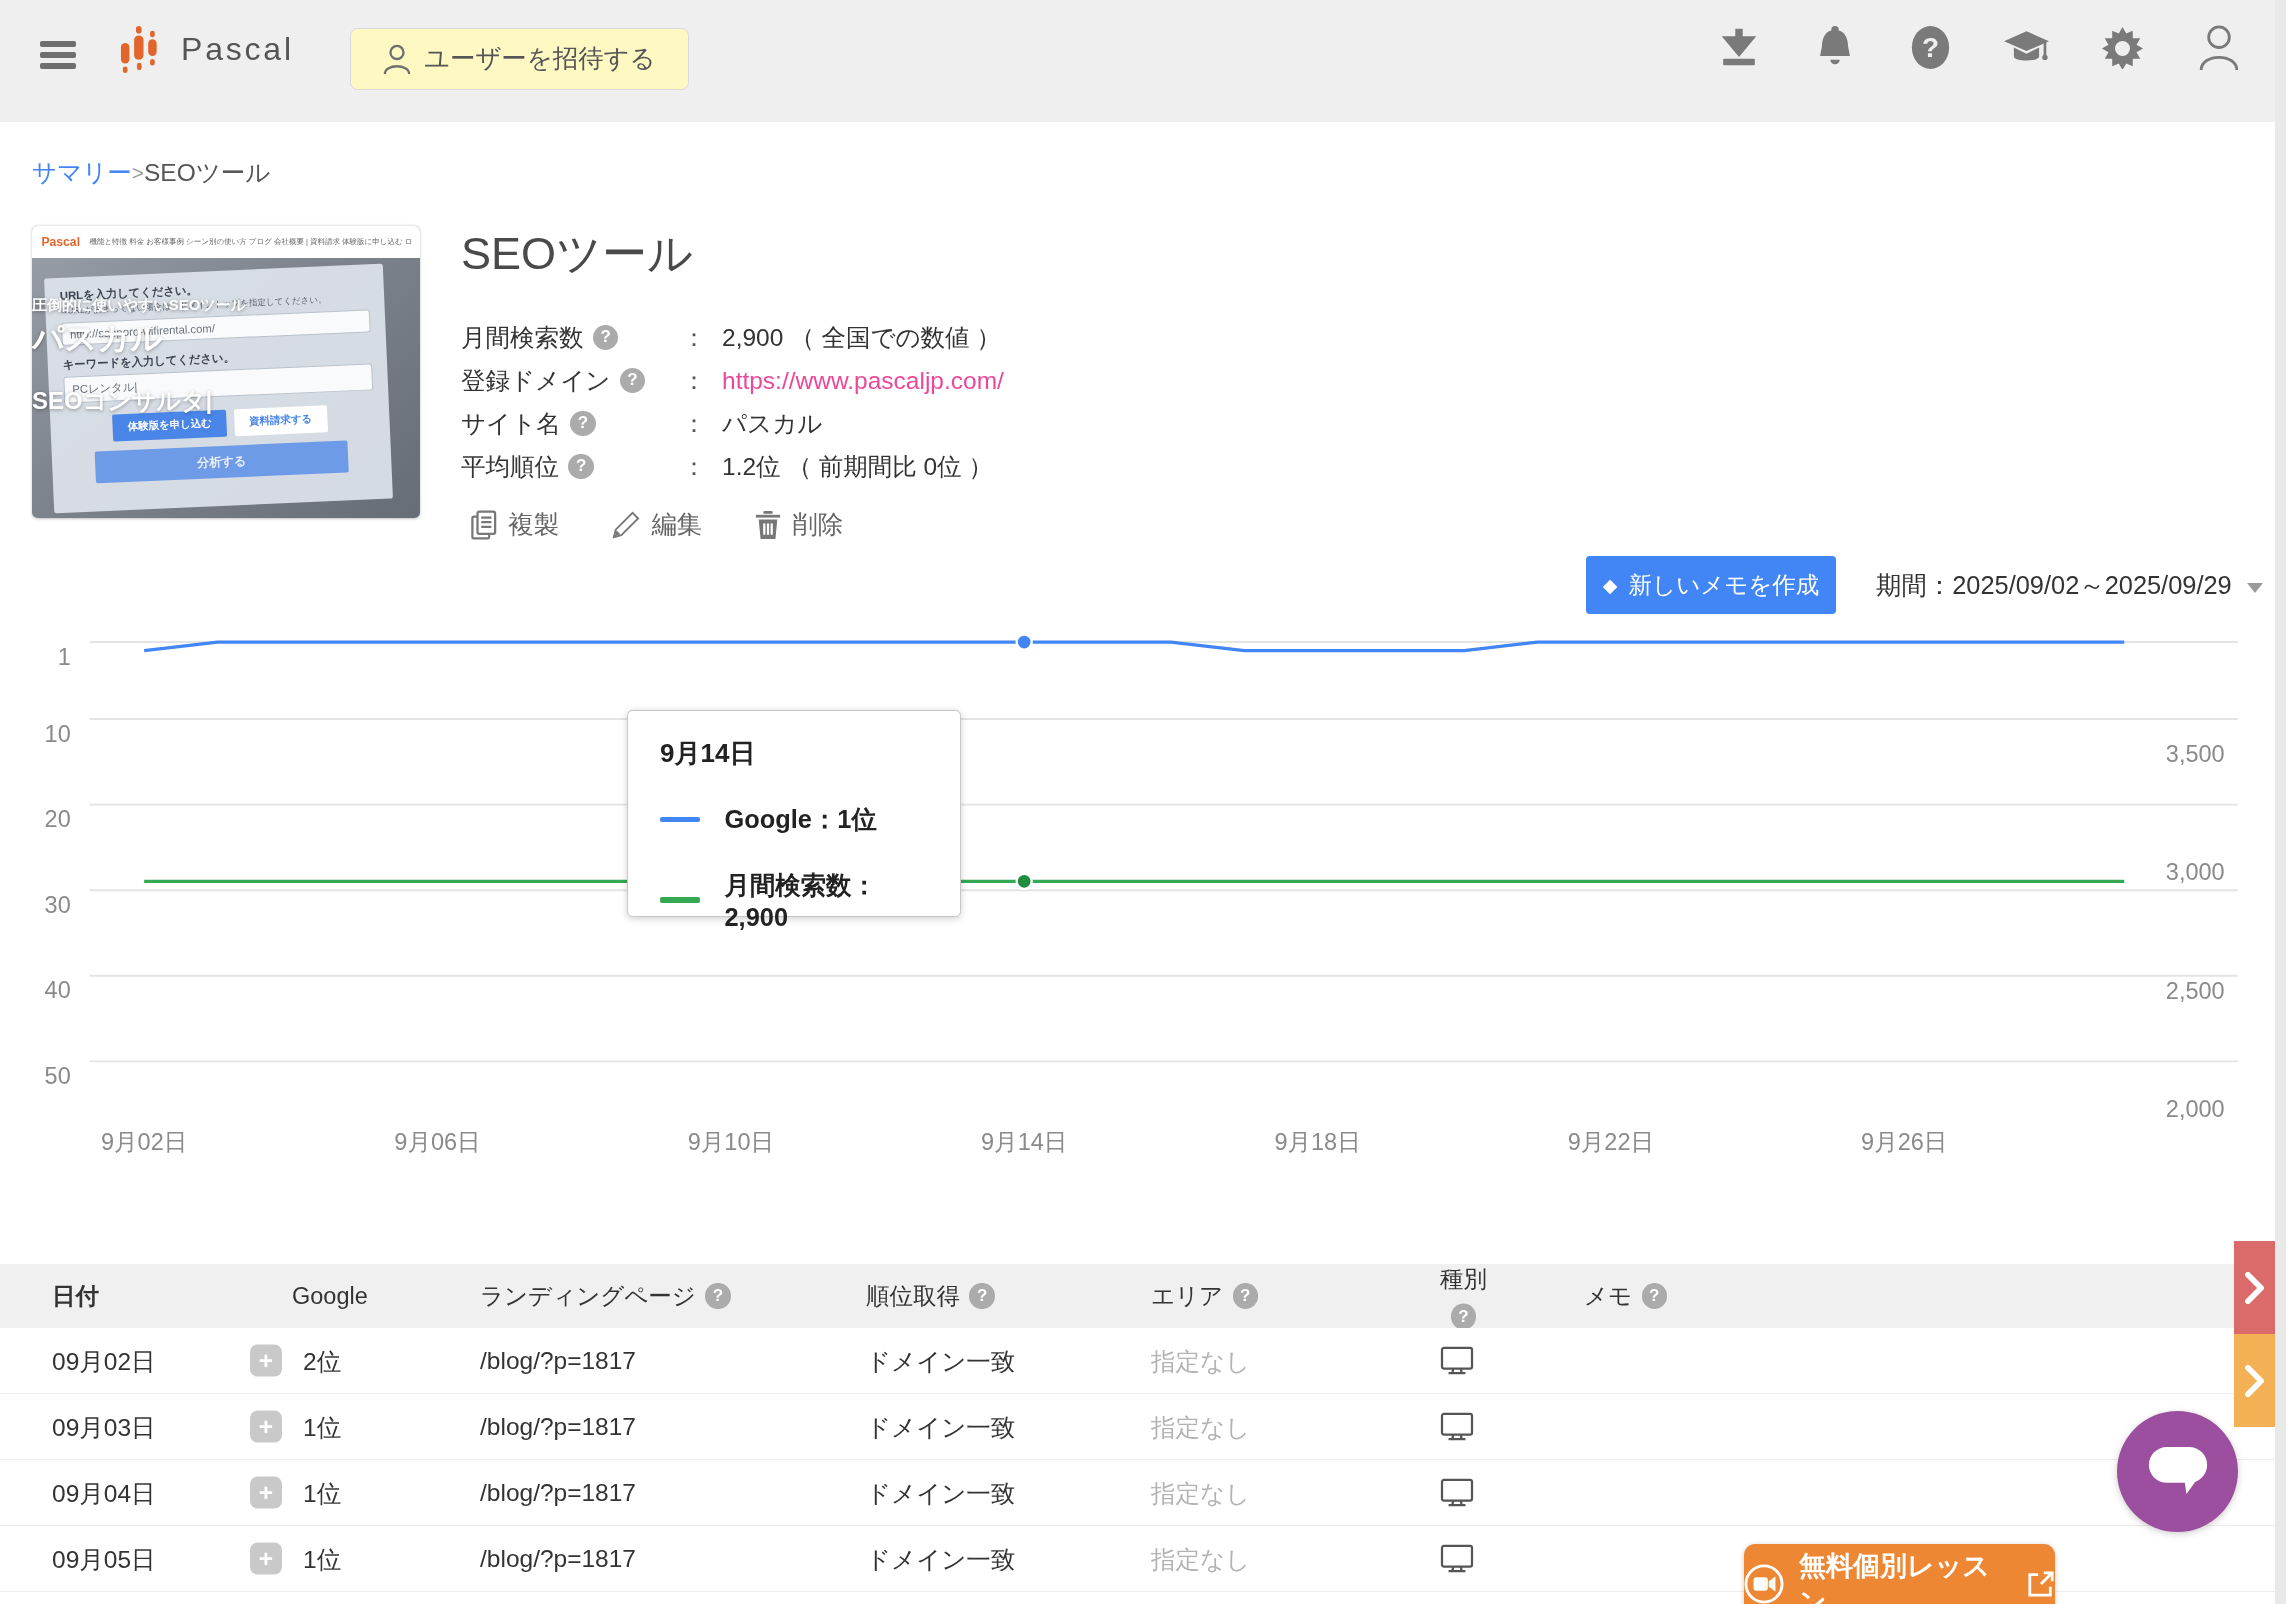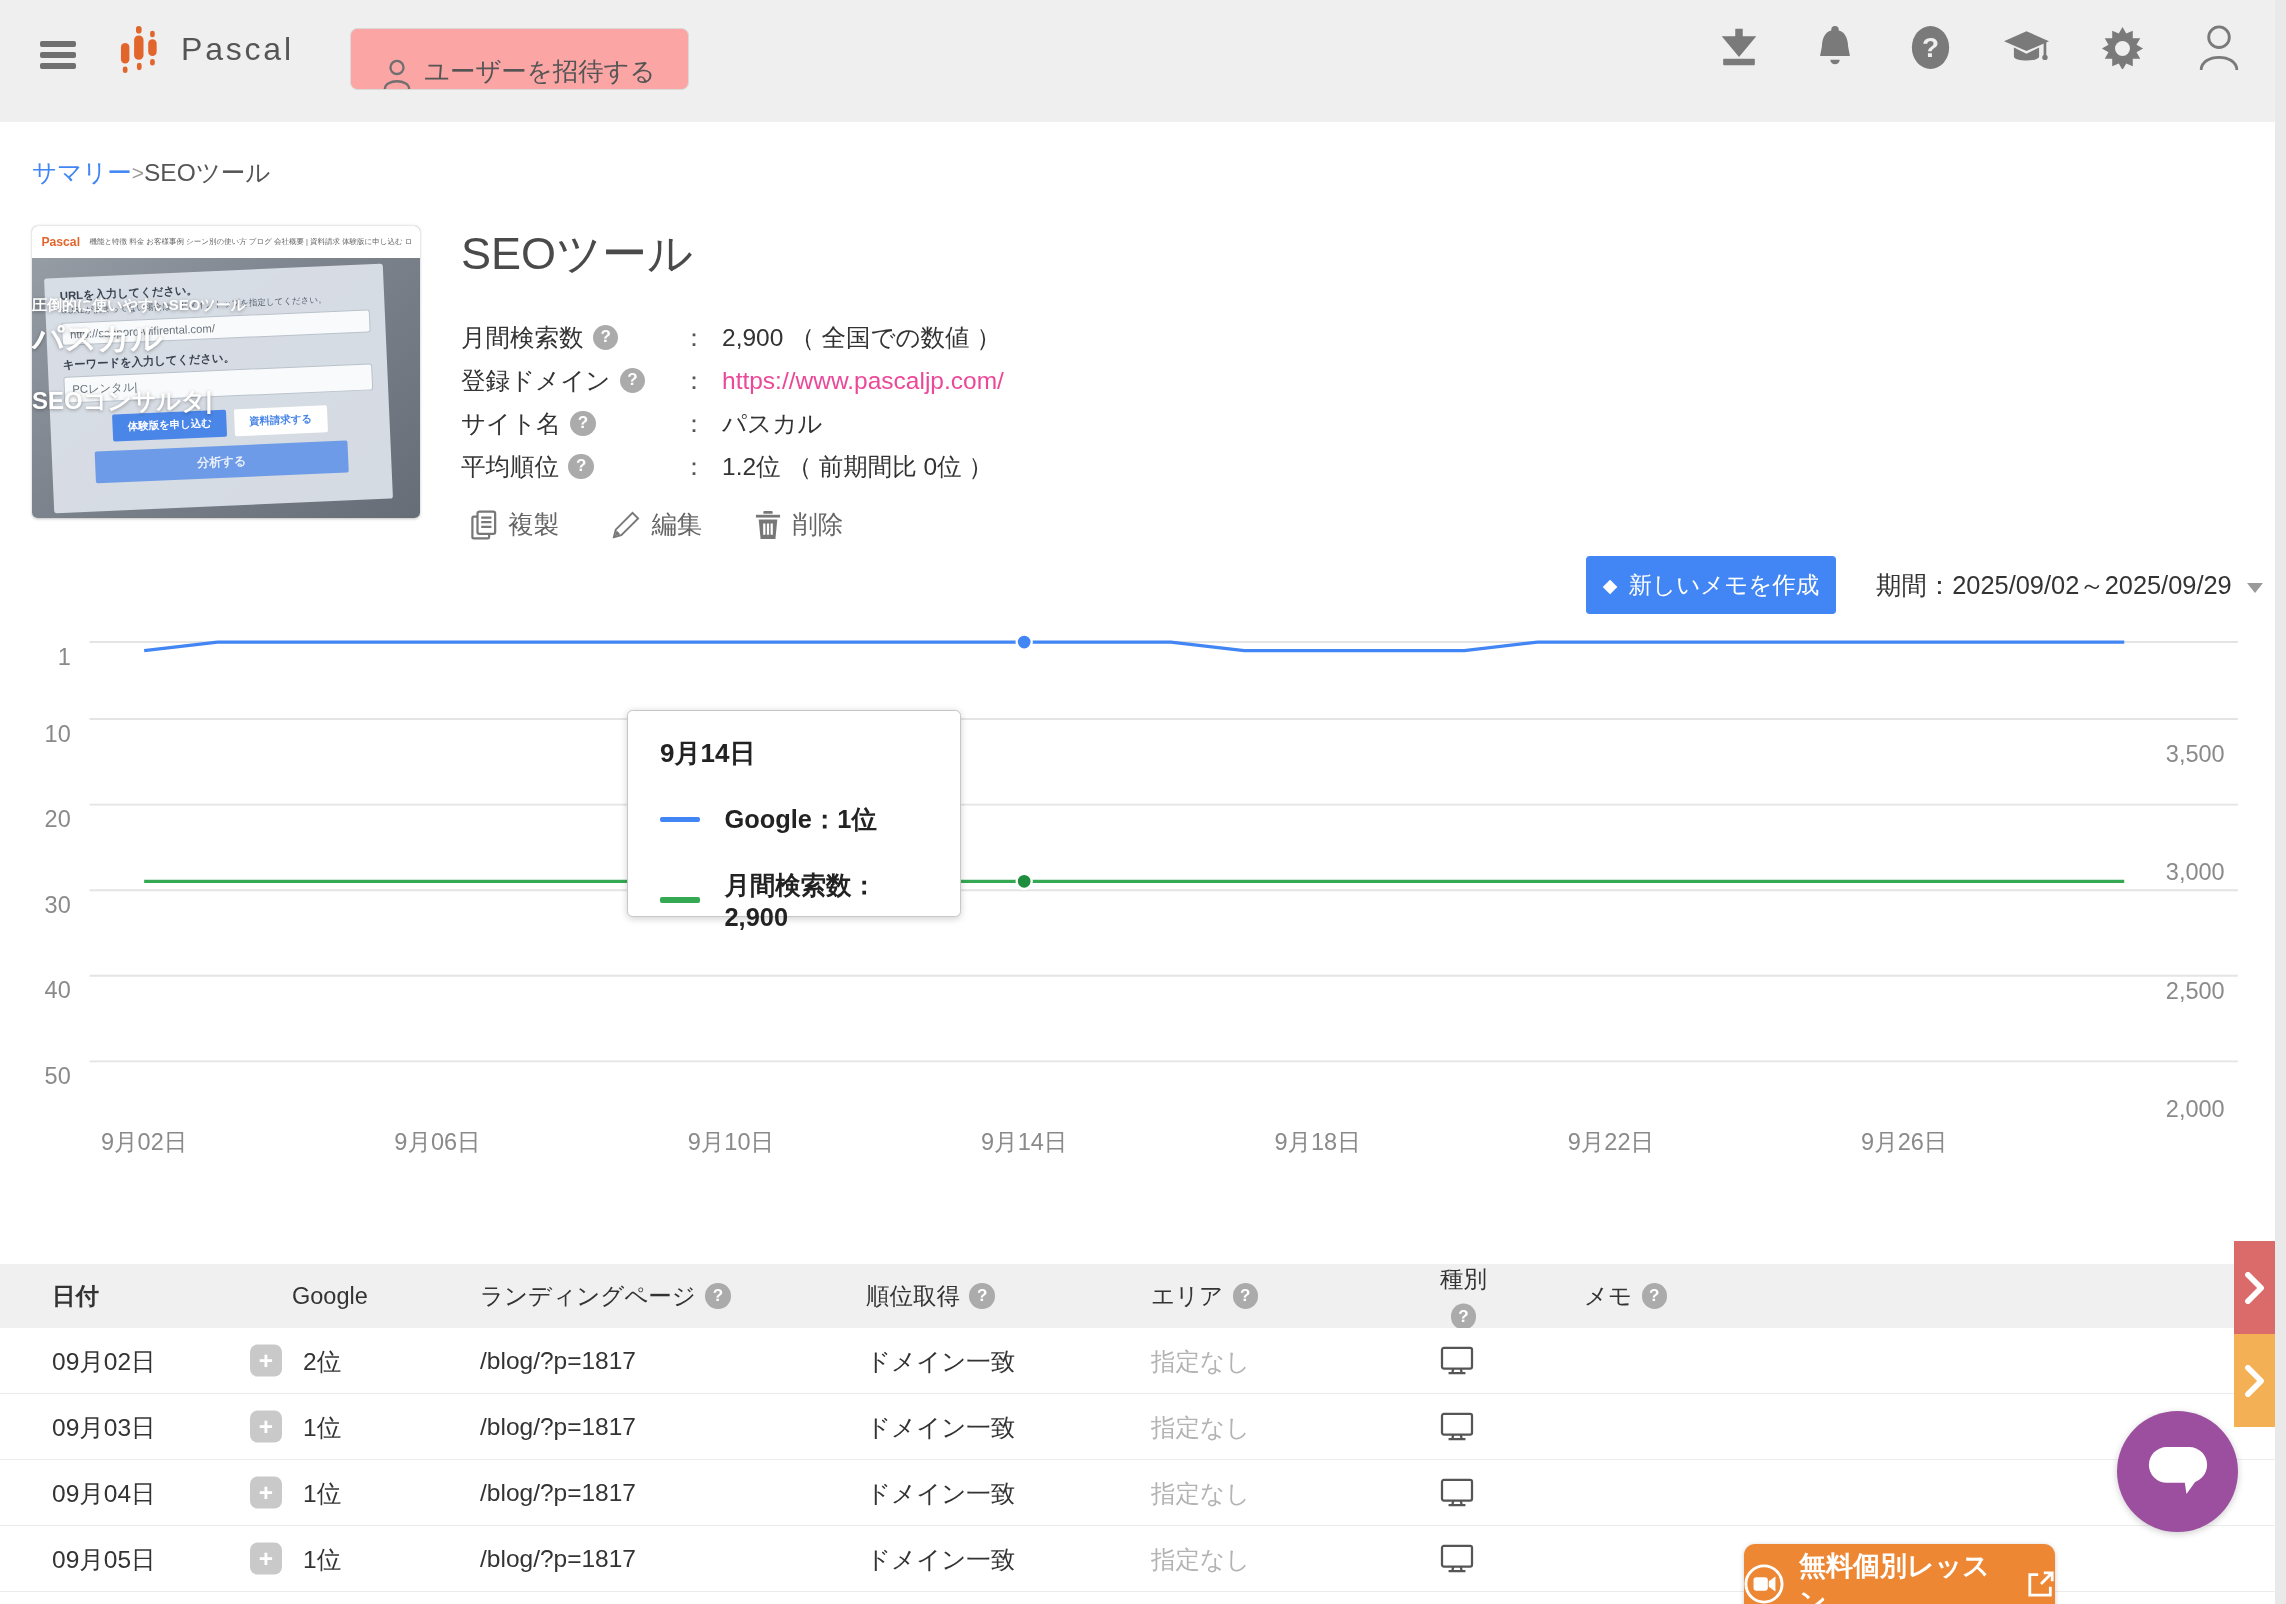--- a/index.html
+++ b/index.html
@@ -8,21 +8,21 @@
     font-family:"Liberation Sans","DejaVu Sans",sans-serif;
     background:#ffffff; color:#333; position:relative; overflow:hidden;
   }
   
   .app-header { position:absolute; left:0; top:0; width:2286px; height:122px; background:#efefef; }
   .hamburger { position:absolute; left:40px; top:41px; width:36px; height:28px; cursor:pointer; }
   .hamburger span { display:block; height:5.6px; background:#6f6f6f; border-radius:1.9px; margin-bottom:5.6px; }
   .brand { position:absolute; left:119px; top:26px; display:flex; align-items:center; gap:13px; }
   .brand-name { font-size:32px; color:#555; letter-spacing:2.8px; }
   .invite-btn { position:absolute; left:350px; top:28px; height:62px; padding:0 32px; border:1.9px solid #d9d9d9;
-    border-radius:7.5px; background:#fca5a5; display:flex; align-items:flex-end; gap:13px; font-size:25.4px; color:#555; cursor:pointer; }
+    border-radius:7.5px; background:#fef9c3; display:flex; align-items:center; gap:13px; font-size:25.4px; color:#555; cursor:pointer; }
   .hdr-icons { position:absolute; right:45px; top:24.5px; display:flex; gap:51px; align-items:center; }
   .hdr-icon { width:45px; height:45px; display:flex; align-items:center; justify-content:center; cursor:pointer; }
   
   .breadcrumb { position:absolute; left:32px; top:156px; font-size:24.5px; display:flex; align-items:center; }
   .crumb-link { color:#4285f4; cursor:pointer; text-decoration:none; }
   .crumb-sep { color:#9a9a9a; font-size:21px; }
   .crumb-current { color:#555; }
   
   .thumb { position:absolute; left:32px; top:226px; width:388px; height:292px; border-radius:5.6px; overflow:hidden;
     background:linear-gradient(140deg,#9aa0a8 0%,#7d848d 45%,#666d77 100%); box-shadow:0 0.9px 2.8px rgba(0,0,0,.25); }

